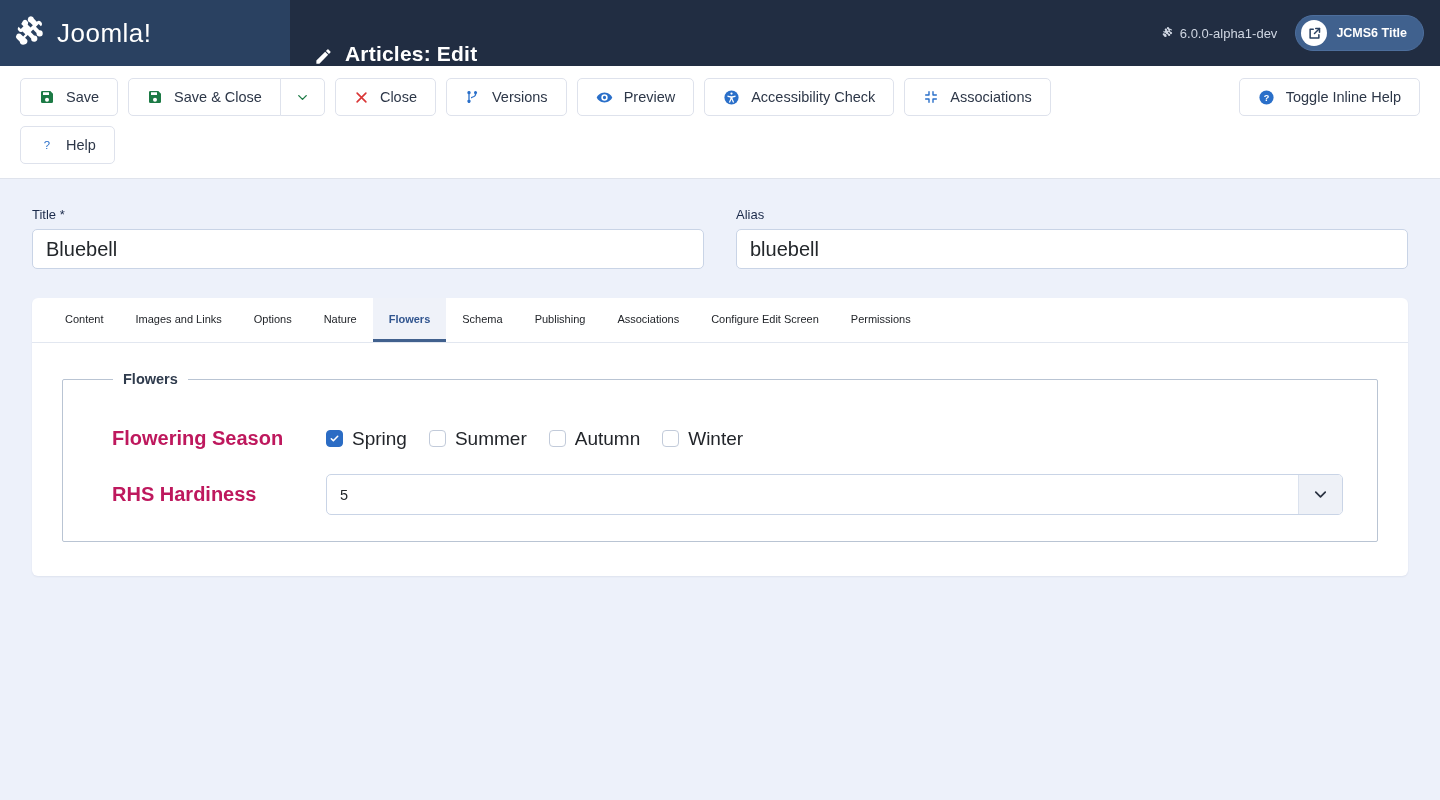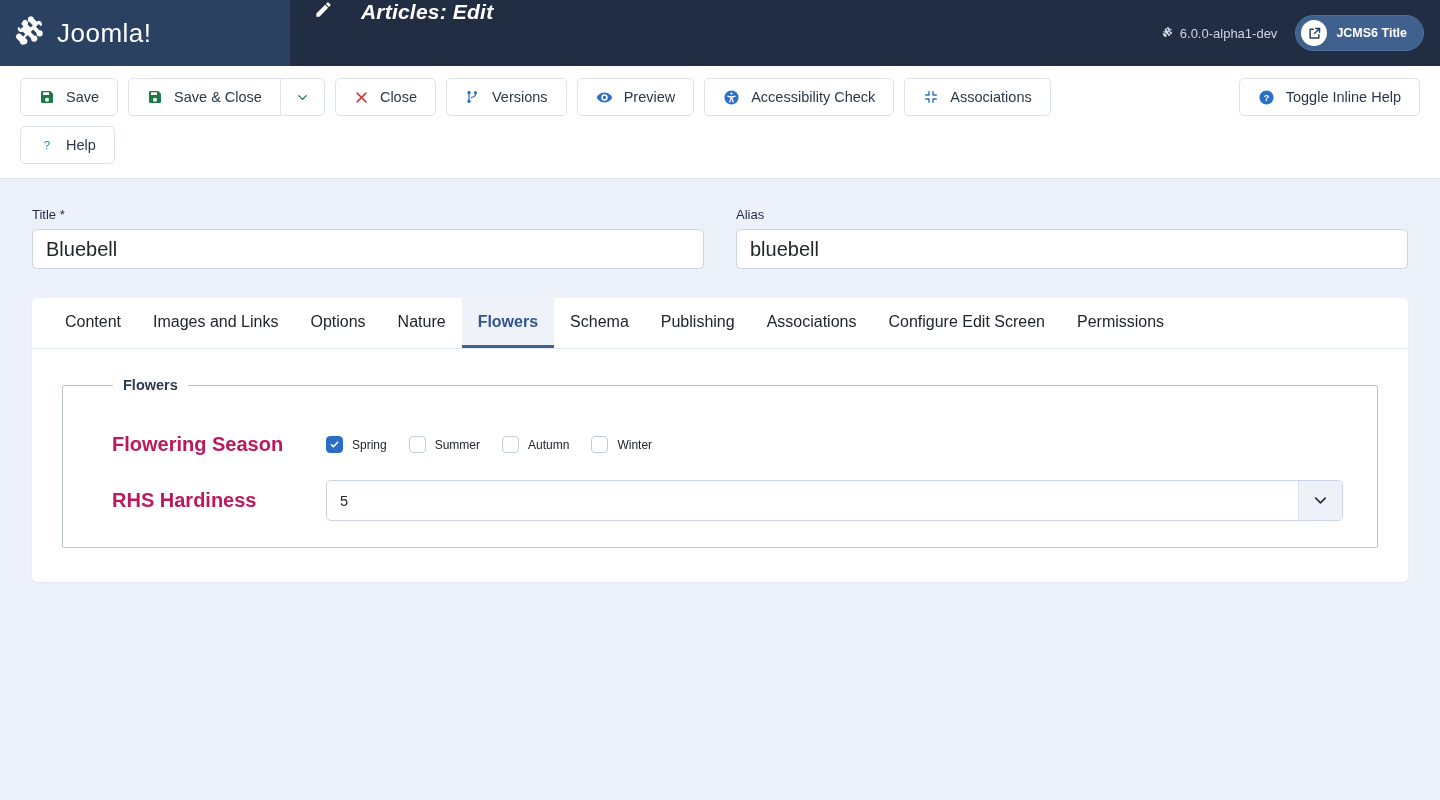--- a/index.html
+++ b/index.html
@@ -26,24 +26,23 @@
     display: flex;
     align-items: center;
     padding-left: 14px;
     flex: 0 0 290px;
   }
   .joomla-logo { display: flex; align-items: center; gap: 9px; }
   .joomla-logo svg { display: block; }
   .header-title-wrap {
     flex: 1 1 auto;
     display: flex;
-    align-items: flex-start;
+    align-items: flex-end;
     padding-left: 24px;
-    gap: 28px;
-    font-style: italic;
+    gap: 12px;
   }
   .header-title {
     font-size: 21px;
     font-weight: bold;
     letter-spacing: .2px;
   }
   .header-right {
     display: flex;
     align-items: center;
     gap: 18px;
@@ -150,21 +149,21 @@
     box-shadow: 0 1px 2px rgba(30,45,80,.07);
   }
   .tabs {
     display: flex;
     align-items: stretch;
     border-bottom: 1px solid #e2e7f0;
     padding: 0 17px;
   }
   .tab {
     padding: 15px 16px 14px 16px;
-    font-size: 16px;
+    font-size: 11px;
     color: #22252a;
     cursor: pointer;
     border-bottom: 3px solid transparent;
     white-space: nowrap;
     background: transparent;
   }
   .tab.active {
     color: #31558f;
     font-weight: bold;
     background: #eff2f9;
@@ -218,21 +217,21 @@
     align-items: center;
     justify-content: center;
     flex: 0 0 17px;
   }
   .cbox.checked {
     background: #2b6cc4;
     border-color: #2b6cc4;
   }
   .cbox svg { display: none; }
   .cbox.checked svg { display: block; }
-  .check-label { font-size: 12px; color: #22252a; }
+  .check-label { font-size: 19px; color: #22252a; }
 
   .select-wrap {
     display: flex;
     align-items: stretch;
     width: 1017px;
     max-width: 100%;
     height: 41px;
     border: 1px solid #c9d4e6;
     border-radius: 5px;
     overflow: hidden;

